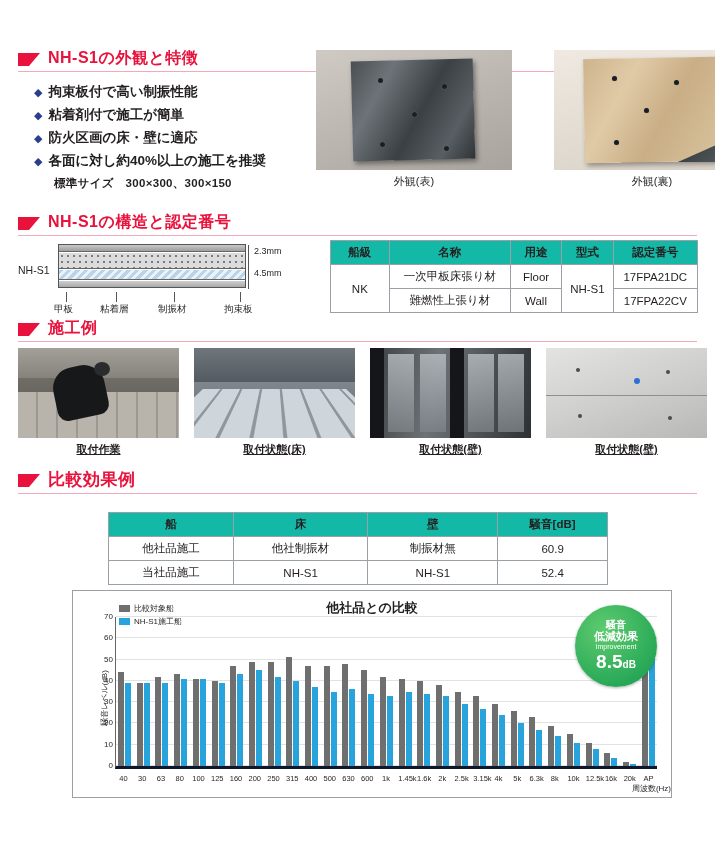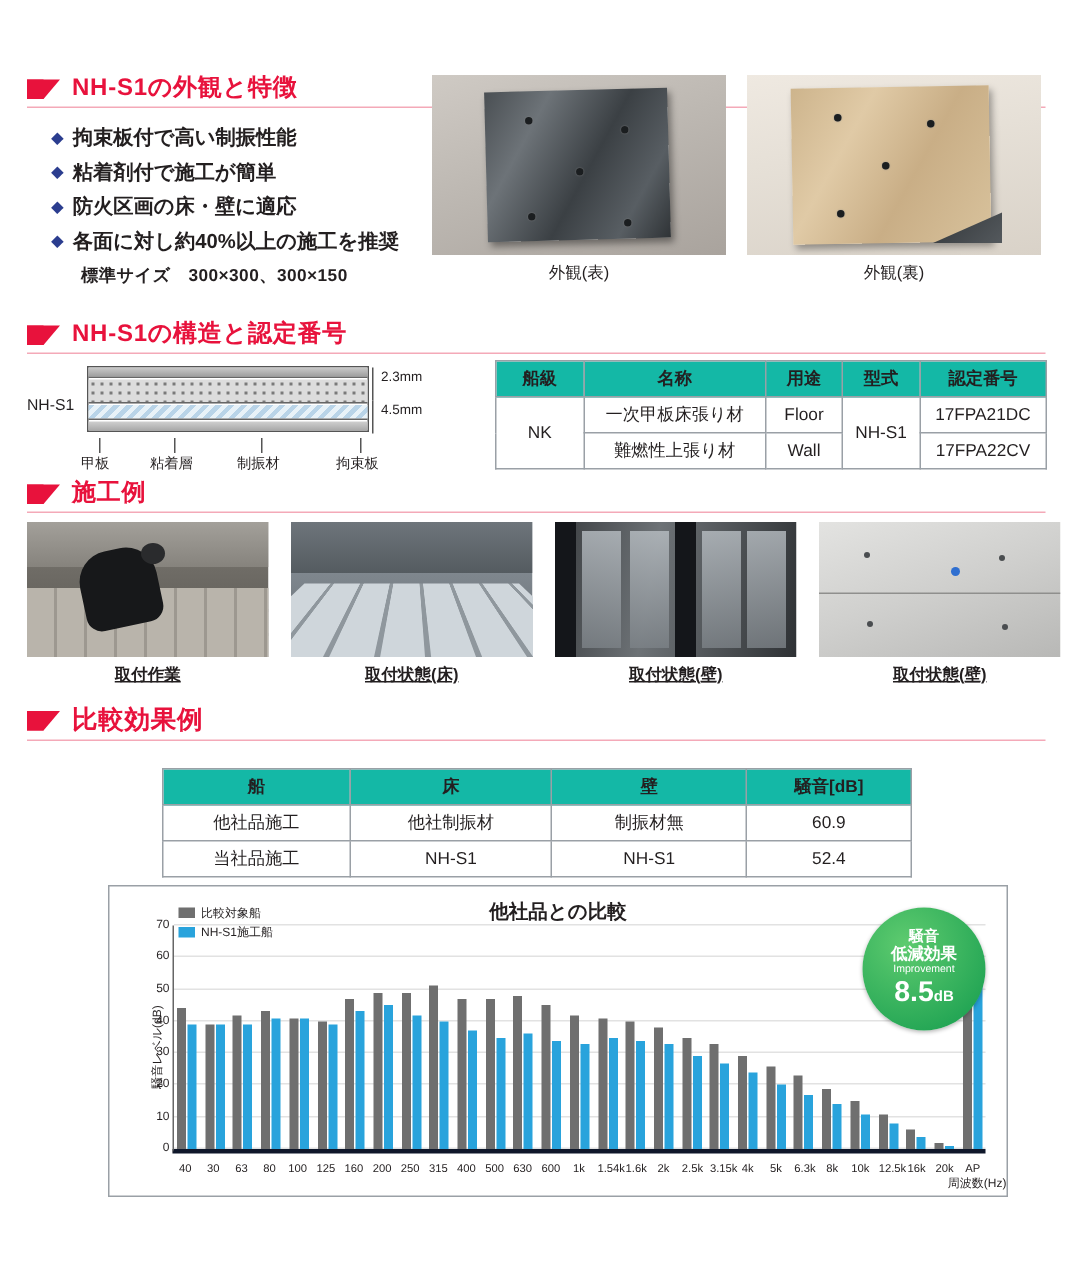--- a/index.html
+++ b/index.html
@@ -40,21 +40,21 @@
 
   
   .bullets { margin:10px 0 0 34px; }
   .bullet { display:flex; align-items:flex-start; gap:6px; margin-bottom:7px; }
   .dia { color:#2b3d8f; font-size:11px; line-height:16px; }
   .btxt { font-size:13.5px; font-weight:bold; color:#231f20; line-height:16px; }
   .std { font-size:11.5px; margin:2px 0 0 20px; font-weight:bold; letter-spacing:0.3px;}
 
   
   .top-photos { position:absolute; left:288px; top:50px; display:flex; gap:14px; }
-  .ph-block { width:196px; }
+  .ph-block { width:196px;margin-left:28px; }
   .ph-frame { width:196px; height:120px; overflow:hidden; position:relative; }
   .ph-cap { text-align:center; font-size:11px; margin-top:4px; }
 
   
   .plate-a {
     position:absolute; inset:0;
     background:linear-gradient(160deg,#cfcac4 0%,#bdb8b2 45%,#a9a39d 100%);
   }
   .plate-a:after{
     content:""; position:absolute; left:36px; top:10px; width:122px; height:100px;
@@ -568,21 +568,21 @@
       <span class="xt">125</span>
       <span class="xt">160</span>
       <span class="xt">200</span>
       <span class="xt">250</span>
       <span class="xt">315</span>
       <span class="xt">400</span>
       <span class="xt">500</span>
       <span class="xt">630</span>
       <span class="xt">600</span>
       <span class="xt">1k</span>
-      <span class="xt">1.54k</span>
+      <span class="xt">1.45k</span>
       <span class="xt">1.6k</span>
       <span class="xt">2k</span>
       <span class="xt">2.5k</span>
       <span class="xt">3.15k</span>
       <span class="xt">4k</span>
       <span class="xt">5k</span>
       <span class="xt">6.3k</span>
       <span class="xt">8k</span>
       <span class="xt">10k</span>
       <span class="xt">12.5k</span>

